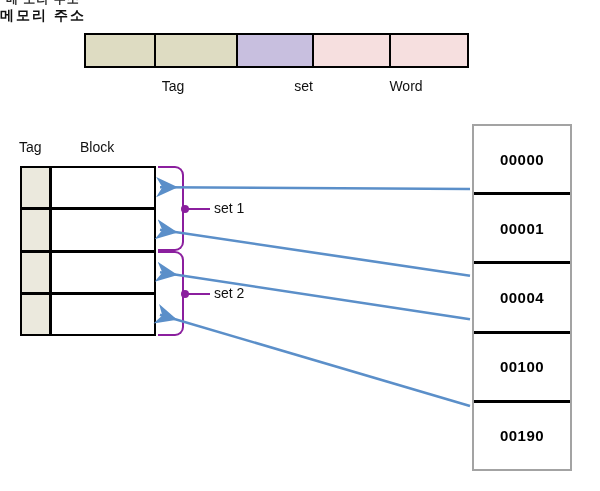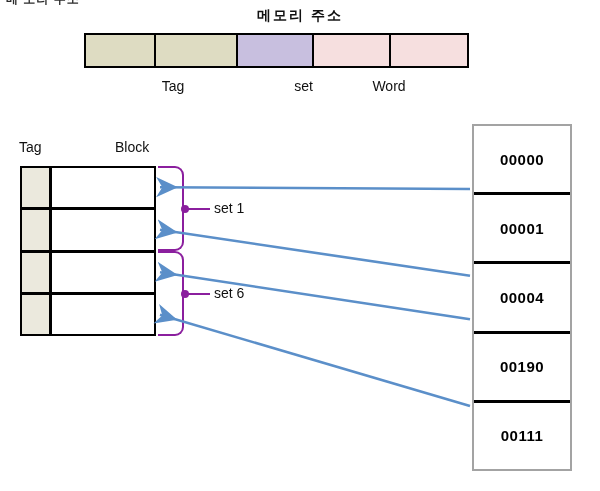--- a/index.html
+++ b/index.html
@@ -29,21 +29,21 @@
     letter-spacing: 1px;
     white-space: nowrap;
   }
 
   
   .addr-title {
     position: absolute;
     left: 0;
     top: 7px;
     width: 600px;
-    text-align: center;
+    text-align: left;
     font-size: 14px;
     font-weight: 700;
     letter-spacing: 2px;
     color: #111111;
   }
   .addr-bar {
     position: absolute;
     left: 84px;
     top: 33px;
     height: 35px;
@@ -71,21 +71,21 @@
 
   
   .cache-head {
     position: absolute;
     font-size: 14px;
     font-weight: 400;
     color: #101010;
     white-space: nowrap;
   }
   .cache-head.tag   { left: 19px; top: 139px; }
-  .cache-head.block { left: 80px; top: 139px; margin-left: 35px; }
+  .cache-head.block { left: 80px; top: 139px; }
 
   .cache-table {
     position: absolute;
     left: 20px;
     top: 166px;
     width: 136px;
     height: 170px;
     box-sizing: border-box;
     border: 2px solid #000000;
     display: flex;
@@ -188,21 +188,21 @@
       <div class="addr-cell" style="width: 70px; background: rgb(222, 220, 194);"></div>
       <div class="addr-cell" style="width: 82px; background: rgb(222, 220, 194);"></div>
       <div class="addr-cell" style="width: 76px; background: rgb(200, 191, 223);"></div>
       <div class="addr-cell" style="width: 77px; background: rgb(246, 223, 223);"></div>
       <div class="addr-cell" style="width: 76px; background: rgb(246, 223, 223);"></div>
     </div>
 
   <div id="addr-labels">
       <div class="addr-label" style="left: 118px; width: 110px;">Tag</div>
       <div class="addr-label" style="left: 237px; width: 76px; text-align: right;">set</div>
-      <div class="addr-label" style="left: 313px; width: 152px;">Word</div>
+      <div class="addr-label" style="left: 330px; width: 152px;">Word</div>
     </div>
 
   <div class="cache-head tag">Tag</div>
   <div class="cache-head block">Block</div>
 
   <div class="cache-table" id="cache-table">
       <div class="cache-row">
         <div class="cache-tag"></div>
         <div class="cache-block"></div>
       </div>
@@ -221,29 +221,29 @@
     </div>
 
   <div id="braces">
       <div class="brace" style="left: 158px; top: 166px; width: 26px; height: 85px;"></div>
       <div class="brace-stem" style="left: 184px; top: 207.5px; width: 26px;"></div>
       <div class="brace-nub" style="left: 181px; top: 204.5px;"></div>
       <div class="set-label" style="left: 214px; top: 199.5px;">set 1</div>
       <div class="brace" style="left: 158px; top: 251px; width: 26px; height: 85px;"></div>
       <div class="brace-stem" style="left: 184px; top: 292.5px; width: 26px;"></div>
       <div class="brace-nub" style="left: 181px; top: 289.5px;"></div>
-      <div class="set-label" style="left: 214px; top: 284.5px;">set 6</div>
+      <div class="set-label" style="left: 214px; top: 284.5px;">set 2</div>
     </div>
 
   <div class="mem-table" id="mem-table">
       <div class="mem-row">00000</div>
       <div class="mem-row">00001</div>
       <div class="mem-row">00004</div>
+      <div class="mem-row">00100</div>
       <div class="mem-row">00190</div>
-      <div class="mem-row">00111</div>
     </div>
 
   <svg id="arrows" viewBox="0 0 600 491">
     <defs>
       <marker id="ah" markerWidth="9" markerHeight="9" refX="7.5" refY="4.5" orient="auto" markerUnits="strokeWidth">
         <path d="M 9 0.6 L 0.6 4.5 L 9 8.4 L 6.6 4.5 Z" fill="#5b8fc9"></path>
       </marker>
     </defs>
     <g id="arrow-group">
         <line x1="470" y1="189.0625" x2="160" y2="187.25" stroke="#5b8fc9" stroke-width="2.6" marker-end="url(#ah)"></line>

